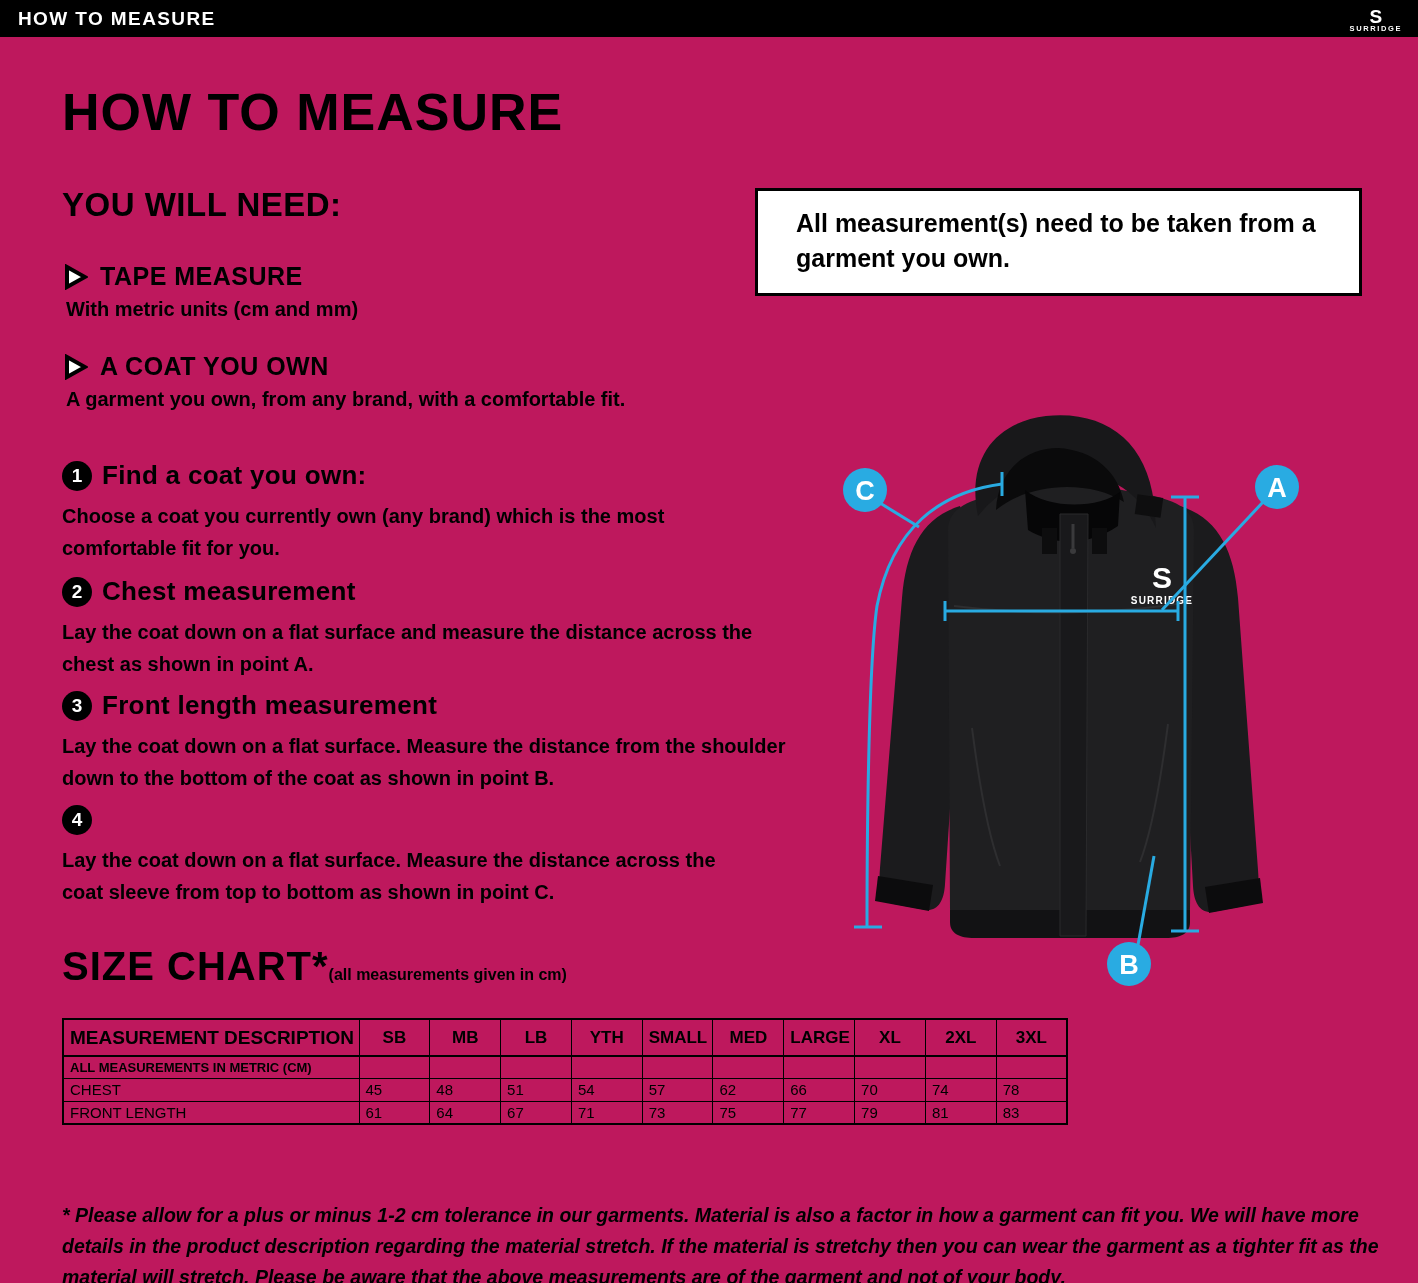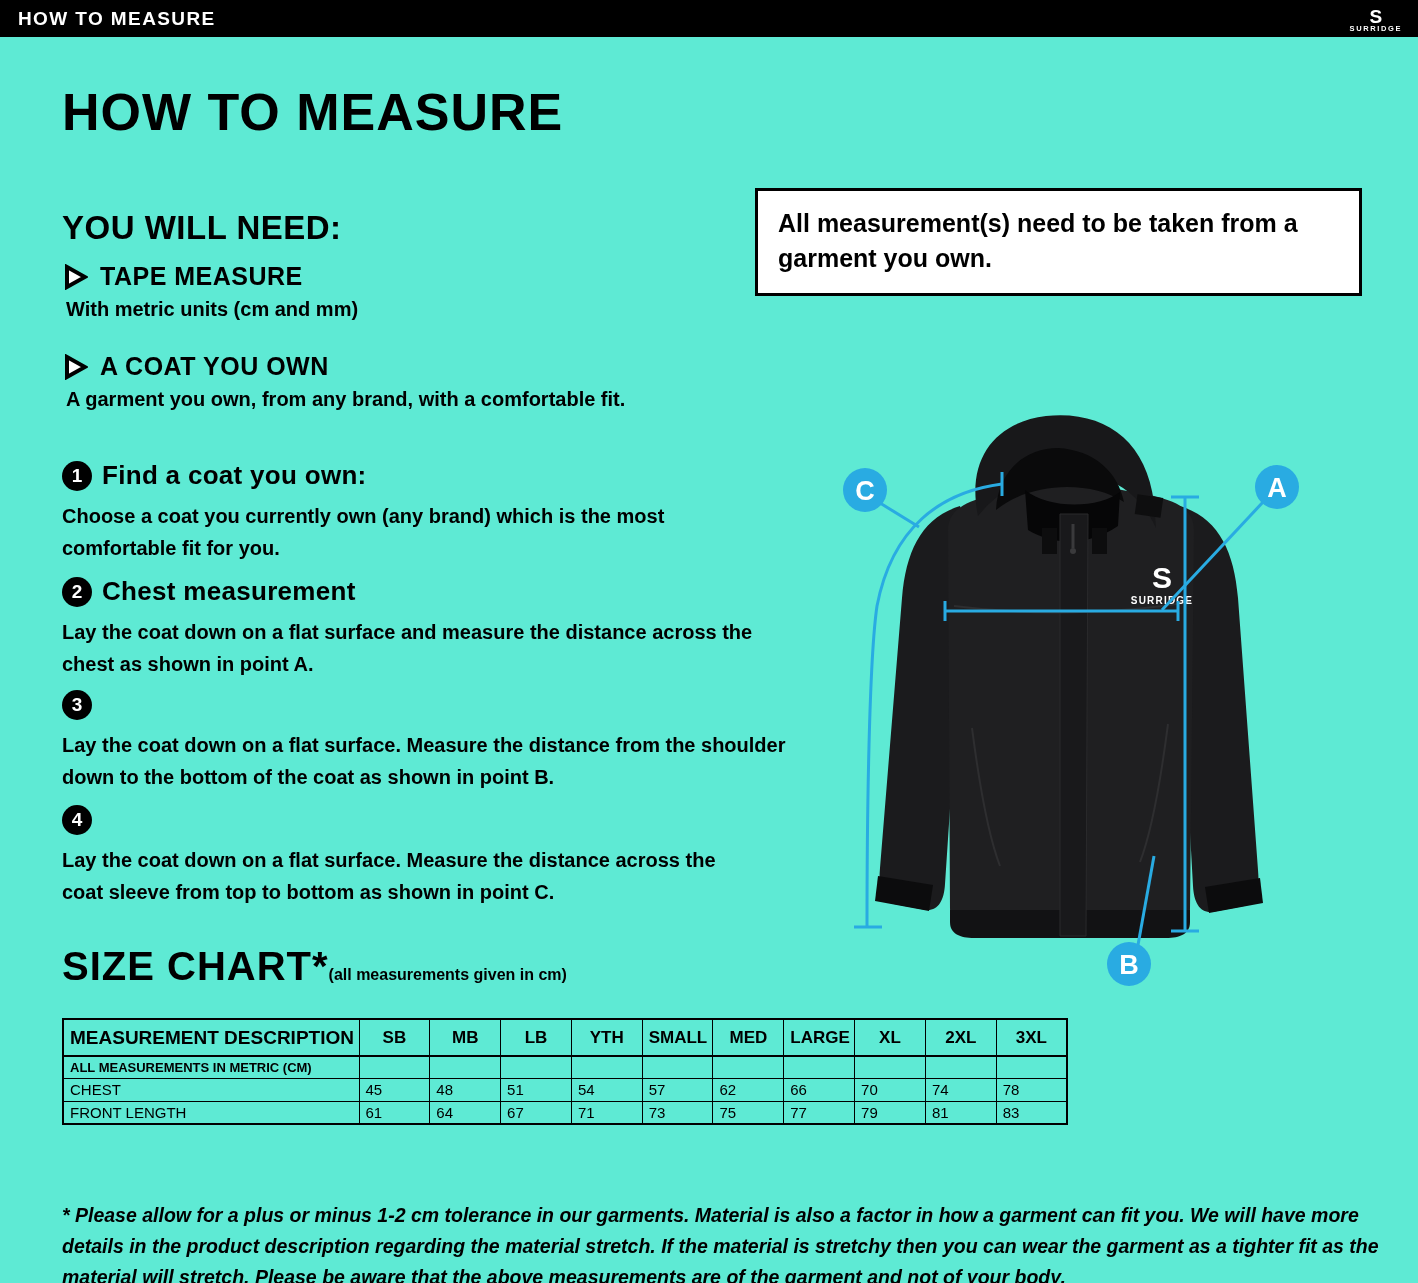--- a/index.html
+++ b/index.html
@@ -1,43 +1,43 @@
 <!DOCTYPE html>
 <html><head>
 <meta charset="utf-8">
 <style>
   * { margin:0; padding:0; box-sizing:border-box; }
   html,body { background:#ffffff; }
   .page {
-    position:relative; width:1418px; height:1283px; background:#5eead4;
+    position:relative; width:1418px; height:1283px; background:#be185d;
     font-family:"Liberation Sans", sans-serif; color:#000; overflow:hidden;
   }
   
   .topbar {
     position:absolute; top:0; left:0; width:1418px; height:37px; background:#000;
     display:flex; align-items:center; justify-content:space-between; padding:0 16px 0 18px;
   }
   .topbar-title { color:#fff; font-size:19px; font-weight:bold; letter-spacing:1.4px; }
   .brand-logo { display:flex; flex-direction:column; align-items:center; line-height:1; color:#fff; padding-top:4px; }
   .brand-s { font-size:19px; font-weight:bold; line-height:0.9; }
   .brand-name { font-size:7.5px; font-weight:bold; letter-spacing:1.6px; }
   
   .h1 { position:absolute; left:62px; top:82px; font-size:52px; font-weight:bold; letter-spacing:1px; }
-  .h2 { position:absolute; left:62px; top:186px; font-size:33px; font-weight:bold; letter-spacing:0.5px;margin-top:23px; }
+  .h2 { position:absolute; left:62px; top:186px; font-size:33px; font-weight:bold; letter-spacing:0.5px; }
   
   .need-item { position:absolute; left:62px; }
   .need-title { display:flex; align-items:center; gap:12px; font-size:25px; font-weight:bold; letter-spacing:0.5px; }
   .need-desc { font-size:20px; font-weight:bold; margin-top:7px; padding-left:4px; }
   .tri-icon { width:26px; height:26px; flex:0 0 auto; }
   
   .note-box {
     position:absolute; left:755px; top:188px; width:607px; min-height:108px;
     border:3px solid #000; padding:15px 20px; background:#fff;
   }
-  .note-box p { font-size:25px; font-weight:bold; line-height:1.38; }
+  .note-box p { font-size:25px; font-weight:bold; line-height:1.38;margin-left:18px; }
   
   .step { position:absolute; left:62px; }
   .step-head { display:flex; align-items:center; gap:10px; }
   .step-num {
     width:30px; height:30px; border-radius:50%; background:#000; color:#fff;
     display:flex; align-items:center; justify-content:center;
     font-size:19px; font-weight:bold; flex:0 0 auto;
   }
   .step-title { font-size:26px; font-weight:bold; letter-spacing:0.3px; }
   .step-desc { font-size:20px; font-weight:bold; line-height:1.6; margin-top:9px; }
@@ -119,20 +119,21 @@
     <div class="step-head">
       <span class="step-num">2</span>
       <span class="step-title">Chest measurement</span>
     </div>
     <div class="step-desc" style="max-width:700px;">Lay the coat down on a flat surface and measure the distance across the chest as shown in point A.</div>
   </div>
 
   <div class="step" style="top:690px;">
     <div class="step-head">
       <span class="step-num">3</span>
+      <span class="step-title">Front length measurement</span>
     </div>
     <div class="step-desc" style="max-width:725px;">Lay the coat down on a flat surface. Measure the distance from the shoulder down to the bottom of the coat as shown in point B.</div>
   </div>
 
   <div class="step" style="top:805px;">
     <div class="step-head">
       <span class="step-num">4</span>
     </div>
     <div class="step-desc" style="max-width:675px;">Lay the coat down on a flat surface. Measure the distance across the coat sleeve from top to bottom as shown in point C.</div>
   </div>

